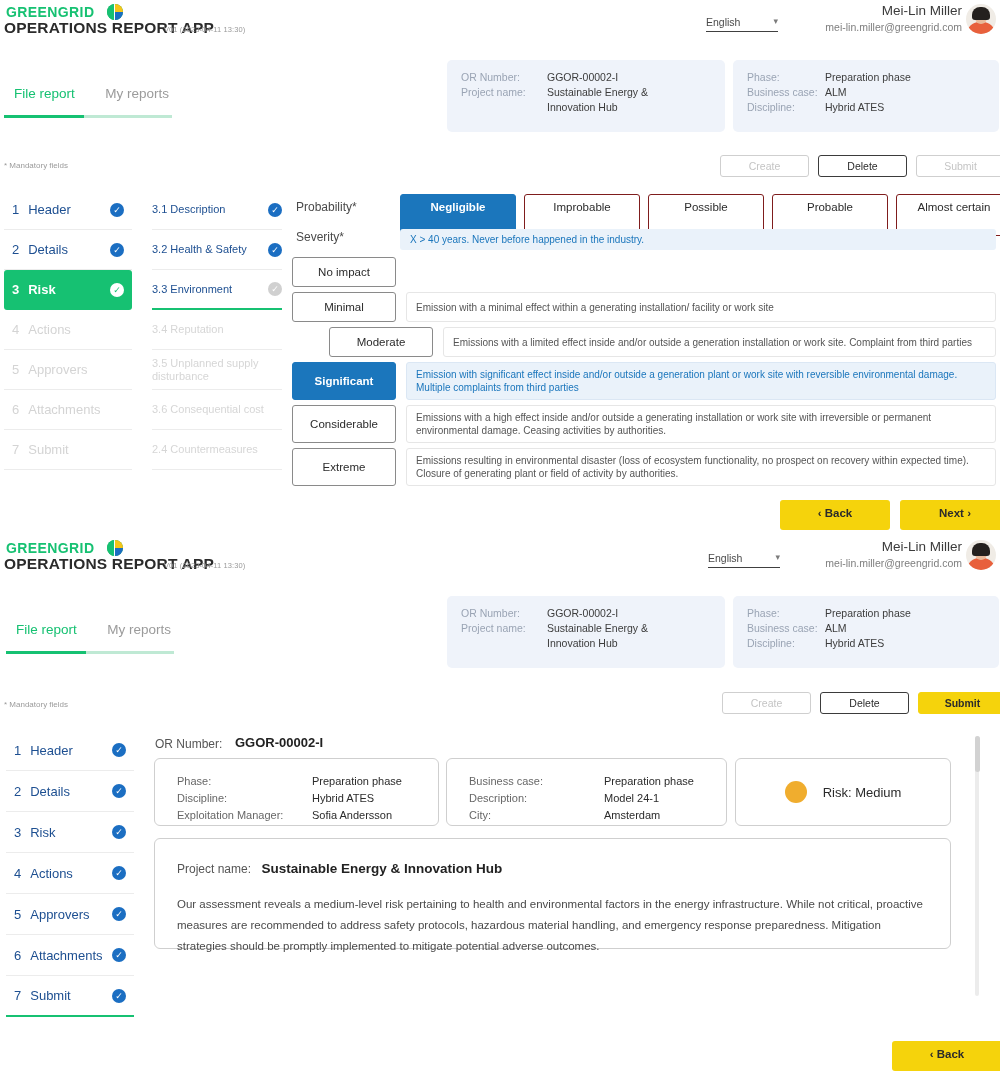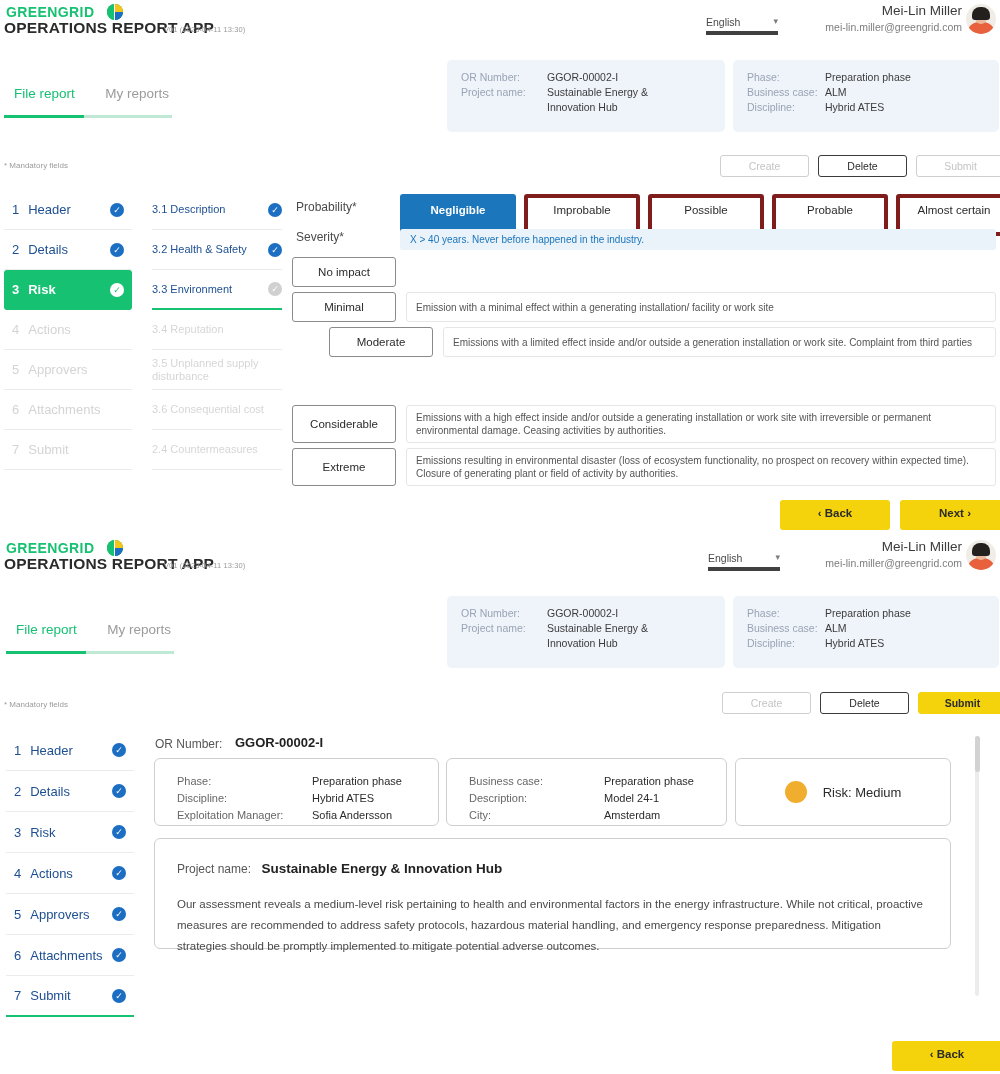--- a/index.html
+++ b/index.html
@@ -33,21 +33,21 @@
   .app-title {
     position: absolute; left: 4px; top: 19px;
     font-size: 15.5px; font-weight: bold; color: #2b2b2b; letter-spacing: .2px;
   }
   .app-ver {
     position: absolute; left: 164px; top: 25px;
     font-size: 7.5px; color: #9a9a9a; letter-spacing: .1px;
   }
   .lang {
     position: absolute; left: 706px; top: 16px; width: 72px;
-    border-bottom: 4px solid #404040; padding-bottom: 3px;
+    border-bottom: 1px solid #404040; padding-bottom: 3px;
     font-size: 10.5px; color: #4a4a4a; cursor: pointer;
   }
   .lang .chev { float: right; color: #7b7b7b; font-size: 9px; }
   .user-name {
     position: absolute; right: 38px; top: 3px; text-align: right;
     font-size: 13.5px; color: #3c3c3c;
   }
   .user-mail {
     position: absolute; right: 38px; top: 21px; text-align: right;
     font-size: 10.5px; color: #7e7e7e;
@@ -114,21 +114,21 @@
   .substep .slbl { font-size: 11px; color: #1d4f91; flex: 1; line-height: 13px; }
   .substep.muted { cursor: default; }
   .substep.muted .slbl { color: #d6d6d6; }
   .substep.sel { border-bottom: 2px solid #16c172; }
 
   
   .field-lbl { position: absolute; font-size: 12px; color: #4a4a4a; }
   .probrow { position: absolute; display: flex; gap: 8px; }
   .probbtn {
     width: 116px; height: 42px; line-height: 24px; text-align: center;
-    font-size: 11.5px; border: 4px solid #7f1d1d; border-radius: 3px;
+    font-size: 11.5px; border: 1px solid #7f1d1d; border-radius: 3px;
     background: #fff; color: #2b2b2b; cursor: pointer;
   }
   .probbtn.sel { background: #1b76bc; border-color: #1b76bc; color: #fff; font-weight: bold; }
   .probnote {
     position: absolute; background: #eaf2fa; border-radius: 3px;
     font-size: 10px; color: #1b76bc; padding: 5px 10px;
   }
   .sevrow { position: absolute; display: flex; align-items: stretch; }
   .sevbtn {
     width: 104px; border: 1px solid #8a8a8a; border-radius: 3px; background: #fff;
@@ -336,20 +336,24 @@
     <div class="sevbtn">No impact</div>
   </div>
   <div class="sevrow" style="left:292px; top:292px; width:704px; height:30px;">
     <div class="sevbtn">Minimal</div>
     <div class="sevdesc">Emission with a minimal effect within a generating installation/ facility or work site</div>
   </div>
   <div class="sevrow" style="left:292px; top:327px; width:704px; height:30px;padding-left:37px;">
     <div class="sevbtn">Moderate</div>
     <div class="sevdesc">Emissions with a limited effect inside and/or outside a generation installation or work site. Complaint from third parties</div>
   </div>
+  <div class="sevrow" style="left:292px; top:362px; width:704px; height:38px;">
+    <div class="sevbtn sel">Significant</div>
+    <div class="sevdesc sel">Emission with significant effect inside and/or outside a generation plant or work site with reversible environmental damage. Multiple complaints from third parties</div>
+  </div>
   <div class="sevrow" style="left:292px; top:405px; width:704px; height:38px;">
     <div class="sevbtn">Considerable</div>
     <div class="sevdesc">Emissions with a high effect inside and/or outside a generating installation or work site with irreversible or permanent environmental damage. Ceasing activities by authorities.</div>
   </div>
   <div class="sevrow" style="left:292px; top:448px; width:704px; height:38px;">
     <div class="sevbtn">Extreme</div>
     <div class="sevdesc">Emissions resulting in environmental disaster (loss of ecosystem functionality, no prospect on recovery within expected time). Closure of generating plant or field of activity by authorities.</div>
   </div>
 
   <div class="navbtns" style="left:780px; top:500px;">

